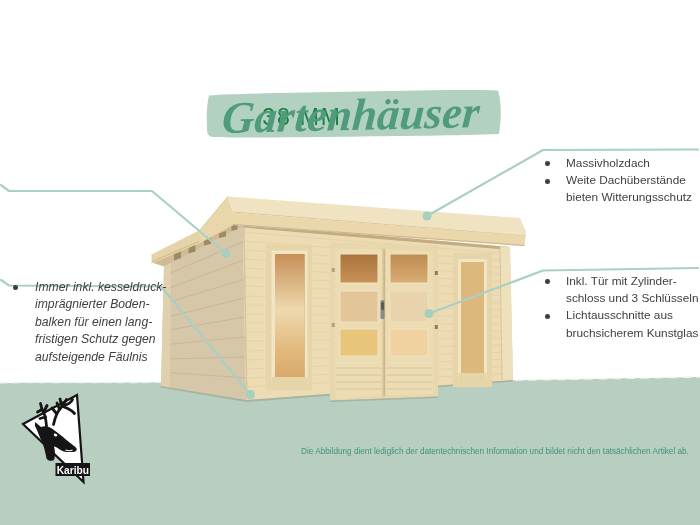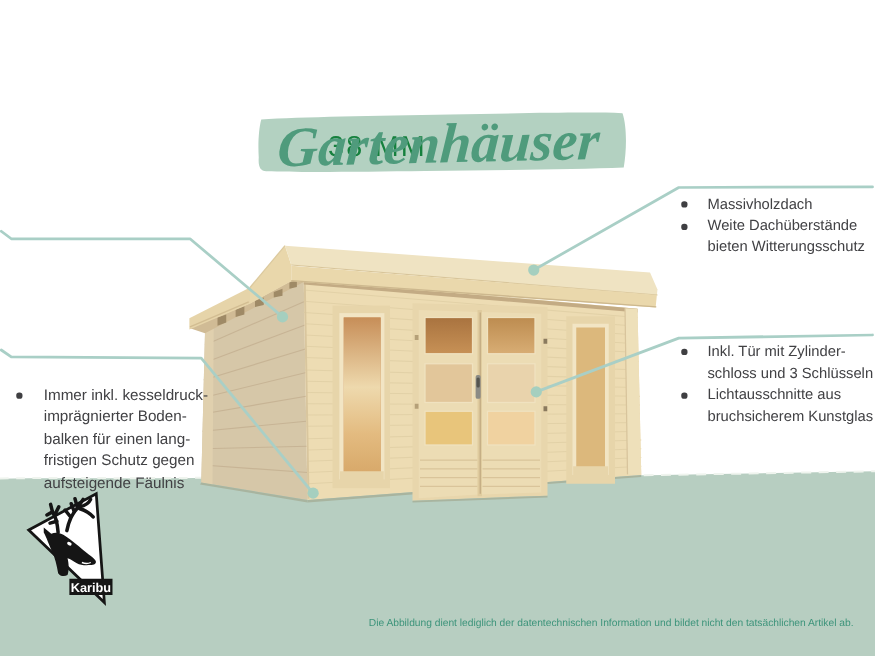--- a/index.html
+++ b/index.html
@@ -5,21 +5,21 @@
   html,body{margin:0;padding:0;}
   #page{position:relative;width:700px;height:525px;background:#fff;overflow:hidden;
         font-family:"Liberation Sans", sans-serif;}
   .t{position:absolute;color:#414146;}
   #title{left:0;top:56px;width:604px;text-align:center;font-size:23px;letter-spacing:1.8px;color:#15803d;margin-top:48px;}
   #script{left:0;top:89px;width:702px;text-align:center;font-family:"Liberation Serif",serif;
           font-style:italic;font-weight:bold;font-size:45px;color:#4f9b7c;transform:rotate(-1.3deg) skewX(-5deg);}
   .callout{font-size:12.2px;line-height:17.4px;color:#414144;}
   .callout.r{font-size:11.8px;line-height:17.2px;}
   .b{position:absolute;border-radius:50%;background:#3f3f42;width:4.6px;height:4.6px;}
-  #disc{left:295px;top:494px;width:400px;font-size:8.2px;color:#3d947b;letter-spacing:0px;}
+  #disc{left:295px;top:447px;width:400px;text-align:center;font-size:8.2px;color:#3d947b;letter-spacing:0px;}
 </style>
 </head>
 <body>
 <div id="page">
 <svg width="700" height="525" viewBox="0 0 700 525" style="position:absolute;left:0;top:0">
 
   <path d="M0,383 C40,382.2 90,383 140,382.6 C180,382.3 220,381.5 260,381 L520,380.2 C570,379.3 630,378.3 700,377 L700,525 L0,525 Z" fill="#b7cec1"></path>
 
   <path d="M0,382.8 C40,382 90,382.8 140,382.4 C180,382.1 220,381.3 255,380.9" fill="none" stroke="#eff4ee" stroke-width="1.6" stroke-dasharray="7 6"></path>
   <path d="M515,380.2 C570,379.3 630,378.3 700,377" fill="none" stroke="#eff4ee" stroke-width="1.6" stroke-dasharray="8 6"></path>
@@ -210,21 +210,21 @@
     <path d="M65.5,450 C68,451 70.5,451 72.6,450" stroke="#fff" stroke-width="1.1" fill="none"></path>
     <rect x="55.5" y="463" width="34.5" height="13" fill="#151515"></rect>
     <text x="72.8" y="473.5" font-size="10.2" font-weight="bold" fill="#fff" text-anchor="middle" font-family="Liberation Sans, sans-serif">Karibu</text>
   </g>
 </svg>
 
 <div class="t" id="title">38 MM</div>
 <div class="t" id="script">Gartenhäuser</div>
 
 
-<div class="t callout" style="left:35px;top:308px;width:160px;">
+<div class="t callout" style="left:35px;top:279px;width:160px;font-style:italic;">
   <span class="b" style="left:-22px;top:6px;"></span>
   Immer inkl. kesseldruck-<br>imprägnierter Boden-<br>balken für einen lang-<br>fristigen Schutz gegen<br>aufsteigende Fäulnis
 </div>
 
 <div class="t callout r" style="left:566px;top:155px;width:140px;">
   <span class="b" style="left:-21px;top:6px;"></span>
   Massivholzdach
   <span class="b" style="left:-21px;top:24px;"></span>
   <div>Weite Dachüberstände<br>bieten Witterungsschutz</div>
 </div>

